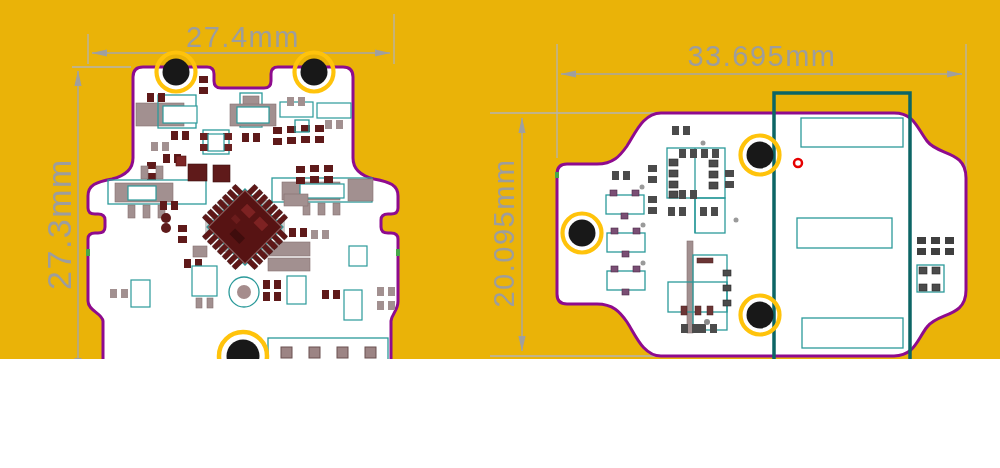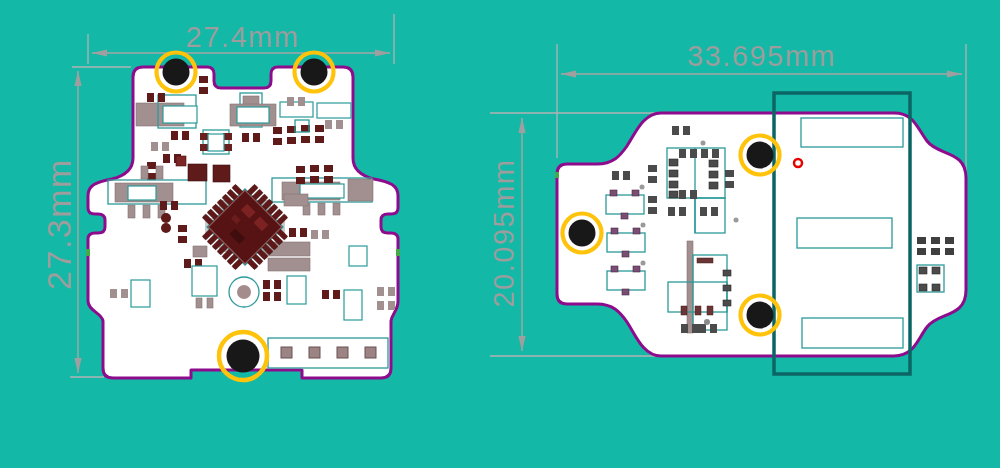--- a/index.html
+++ b/index.html
@@ -1,16 +1,16 @@
 <!DOCTYPE html>
 <html><head>
 <meta charset="utf-8">
 <style>
   html,body{margin:0;padding:0;background:#ffffff;}
-  .canvas{position:relative;width:1000px;height:468px;background:#14b8a6;overflow:hidden;}
+  .canvas{position:relative;width:1000px;height:359px;background:#eab308;overflow:hidden;}
   svg{display:block;}
   .dim-text{fill:#9d9d9d;font-family:"Liberation Sans",sans-serif;letter-spacing:1.5px;}
   .ext{stroke:#b3b3b3;stroke-width:1.3;fill:none;}
   .dln{stroke:#a6a6a6;stroke-width:1.4;fill:none;}
   .brd{fill:#ffffff;stroke:#8e0b8e;stroke-width:3;stroke-linejoin:round;stroke-linecap:round;}
   .tl{stroke:#2b9a9a;stroke-width:1.3;fill:#ffffff;}
   .tn{stroke:#2b9a9a;stroke-width:1.3;fill:none;}
   .w{fill:#ffffff;stroke:#2b9a9a;stroke-width:1.2;}
   .g{fill:#a29090;stroke:#857070;stroke-width:0.6;}
   .m{fill:#5f1a1a;stroke:#3c0e0e;stroke-width:0.6;}

